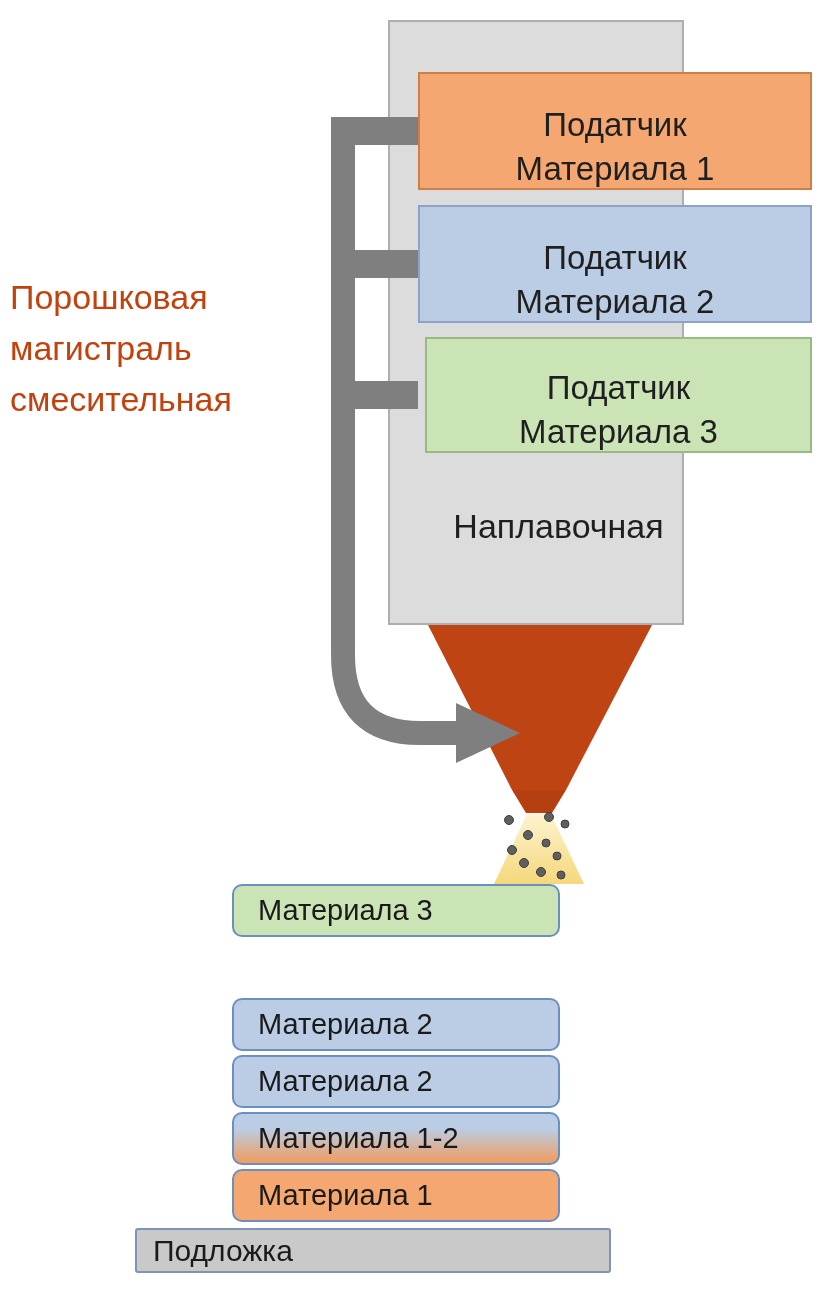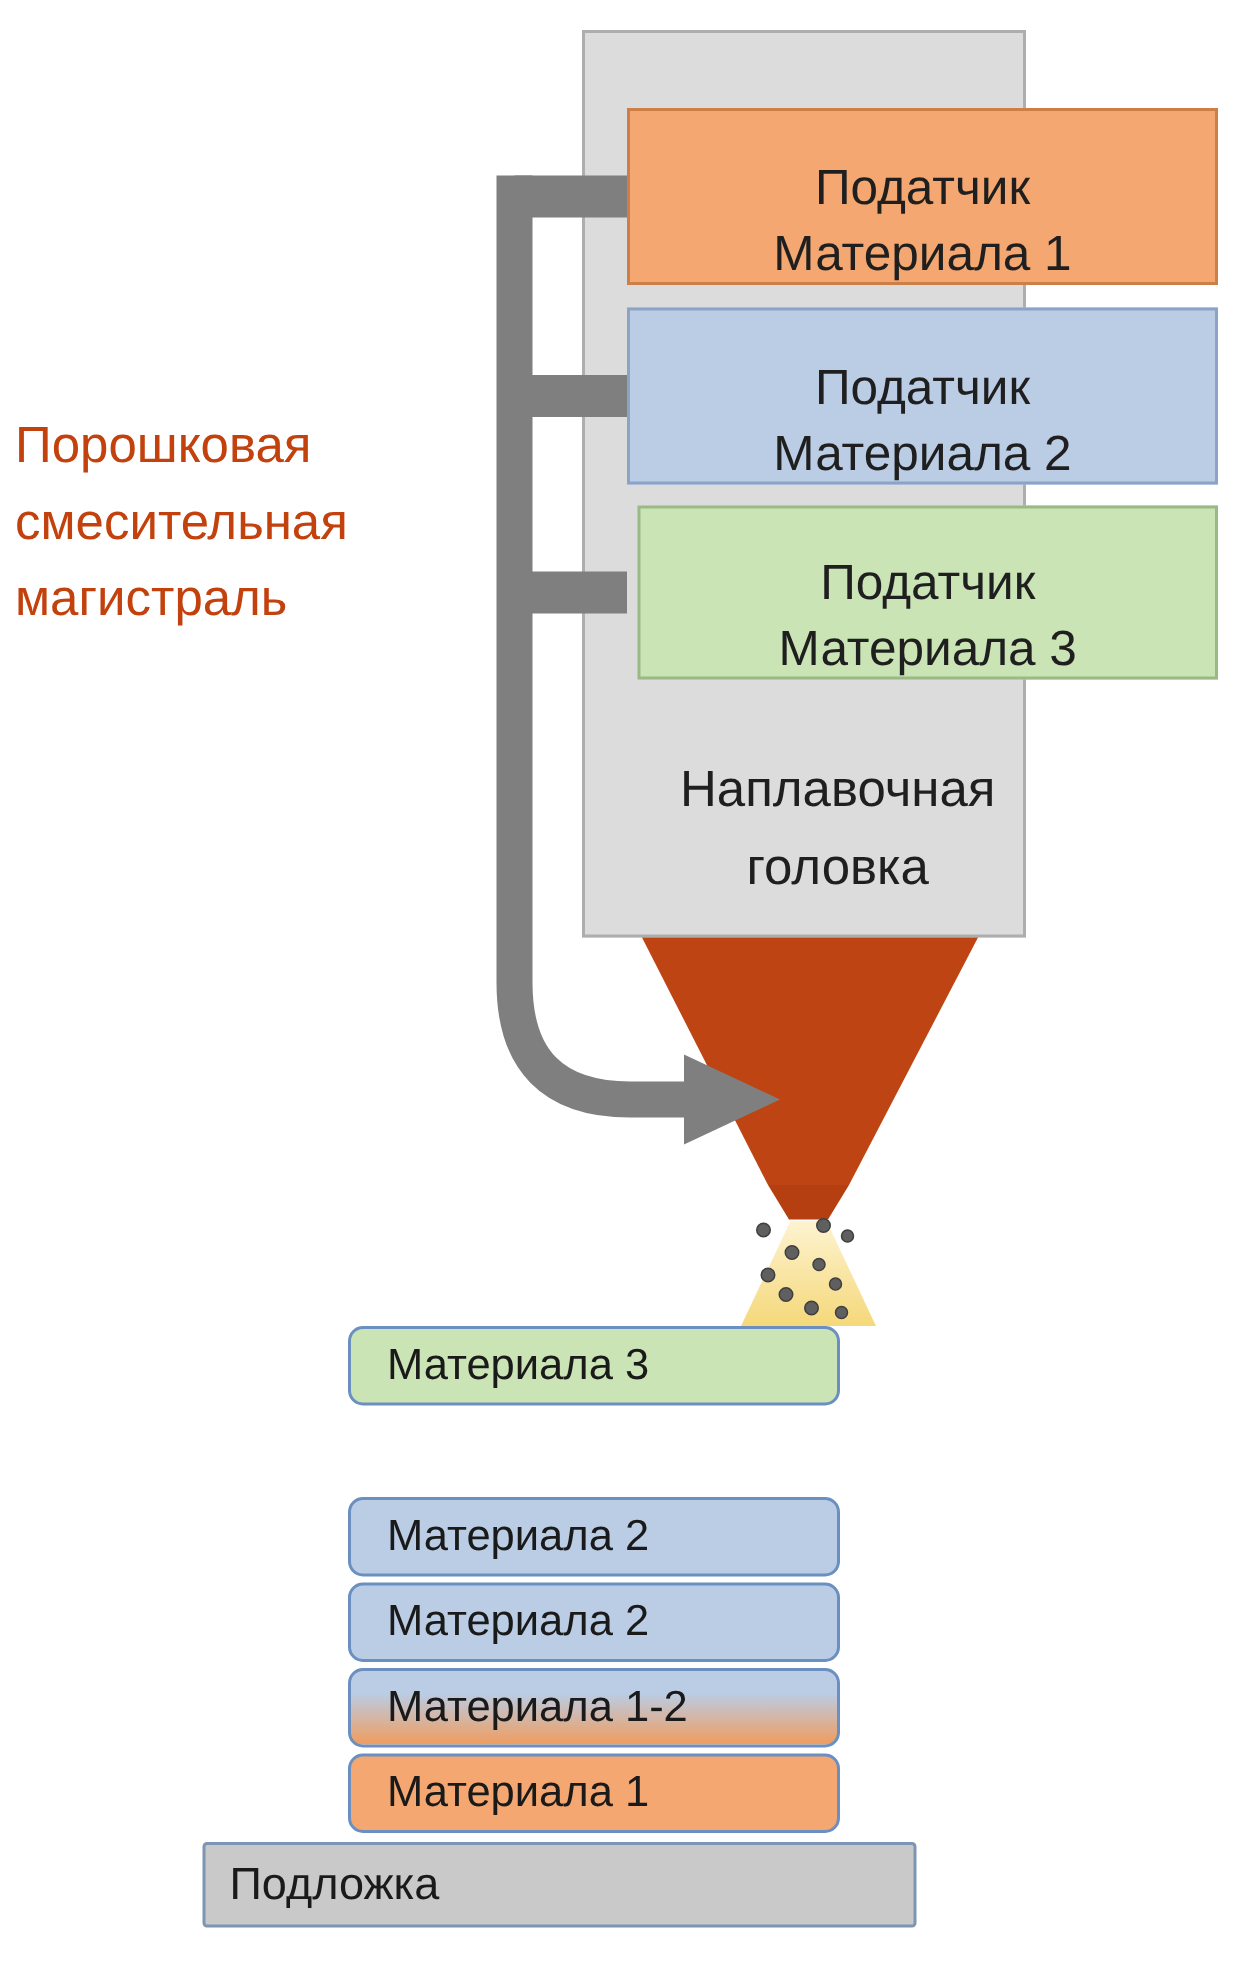--- a/index.html
+++ b/index.html
@@ -38,21 +38,21 @@
     display:flex;align-items:center;padding-left:24px;
     font-size:29px;color:#1a1a1a;
   }
   .layer-1{top:884px;background:#cbe4b6;}
   .layer-2{top:941px;background:linear-gradient(to bottom,#cbe4b6 25%,#9fbade 100%);}
   .layer-3{top:998px;background:#bacde5;}
   .layer-4{top:1055px;background:#bacde5;}
   .layer-5{top:1112px;background:linear-gradient(to bottom,#bacde5 30%,#f09c5e 100%);}
   .layer-6{top:1169px;background:#f4a771;}
   .substrate{
-    left:135px;top:1228px;width:476px;height:57px;
+    left:135px;top:1228px;width:476px;height:45px;
     background:#c9c9c9;border:2px solid #7d94b5;box-sizing:border-box;border-radius:3px;
     display:flex;align-items:center;padding-left:16px;
     font-size:30px;color:#1a1a1a;
   }
   svg.overlay{left:0;top:0;width:832px;height:1309px;pointer-events:none;}
 </style>
 </head>
 <body>
 
 <div class="canvas">
@@ -125,22 +125,21 @@
     <span>Податчик</span>
     <span>Материала 2</span>
   </div>
   <div class="abs feeder feeder-3">
     <span>Податчик</span>
     <span>Материала 3</span>
   </div>
 
   <div class="abs head-label">
     <div>Наплавочная</div>
-    <div>головка</div>
   </div>
 
   <div class="abs left-caption">
     <div>Порошковая</div>
+    <div>магистраль</div>
     <div>смесительная</div>
-    <div>магистраль</div>
   </div>
 
 </div>
 
 </body></html>

